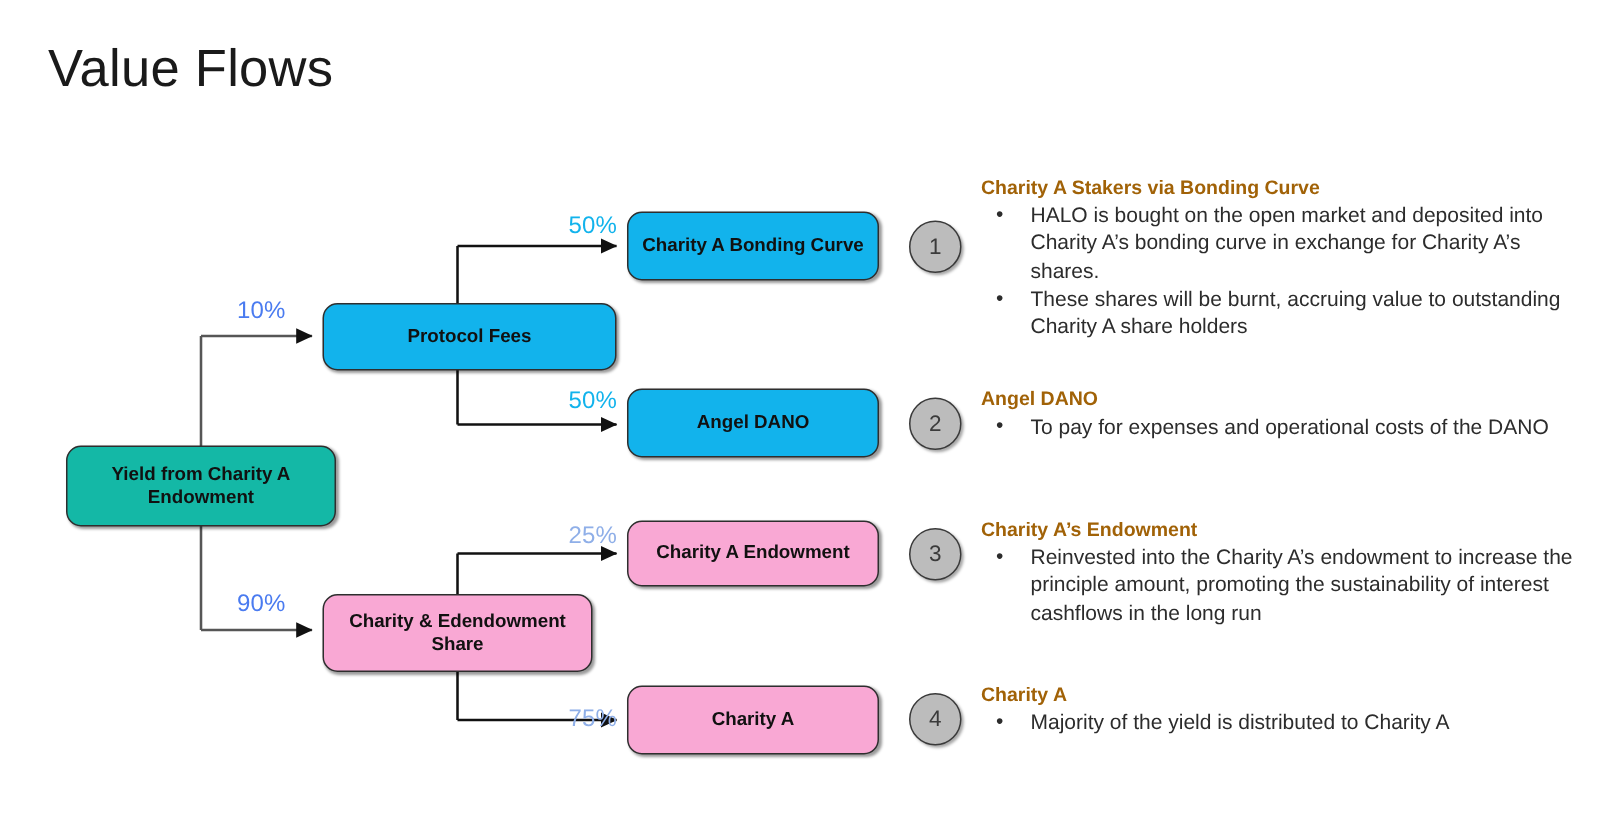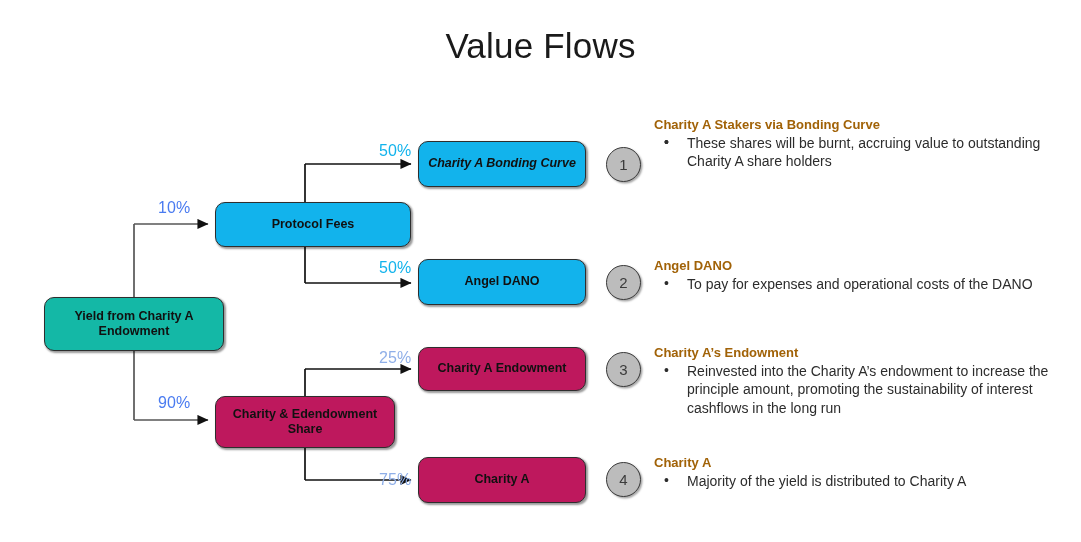--- a/index.html
+++ b/index.html
@@ -18,25 +18,26 @@
     width: 1081px;
     height: 542px;
     background: #ffffff;
   }
 
   
   #page-title {
     position: absolute;
     left: 0; right: 0;
     top: 26px;
-    text-align: center;
+    text-align: left;
     font-size: 35px;
     font-weight: 400;
     letter-spacing: 0.2px;
     color: #1a1a1a;
+    padding-left: 32px;
   }
 
   
   #wires {
     position: absolute;
     left: 0; top: 0;
     width: 1081px; height: 542px;
     pointer-events: none;
   }
 
@@ -51,26 +52,26 @@
     border: 1px solid #2e2e2e;
     font-weight: bold;
     font-size: 12.5px;
     line-height: 1.22;
     color: #111111;
     padding: 2px 6px;
     box-shadow: 1.5px 1.5px 2px rgba(0,0,0,0.40);
   }
   .node.royal   { background: #14b8a6; }
   .node.cyan    { background: #12b3ec; }
-  .node.light   { background: #be185d; }
+  .node.light   { background: #f9a8d4; }
 
   #node-yield  { left: 44px;  top: 297px; width: 180px; height: 54px; }
   #node-fees   { left: 215px; top: 202px; width: 196px; height: 45px; }
   #node-share  { left: 215px; top: 396px; width: 180px; height: 52px; }
-  #node-bond   { left: 418px; top: 141px; width: 168px; height: 46px; font-style: italic; }
+  #node-bond   { left: 418px; top: 141px; width: 168px; height: 46px; }
   #node-angel  { left: 418px; top: 259px; width: 168px; height: 46px; }
   #node-endow  { left: 418px; top: 347px; width: 168px; height: 44px; }
   #node-chara  { left: 418px; top: 457px; width: 168px; height: 46px; }
 
   
   .pct {
     position: absolute;
     font-size: 16px;
     font-weight: normal;
     letter-spacing: 0.1px;
@@ -215,21 +216,21 @@
   <div class="badge" id="badge-3">
     <span>3</span>
   </div>
   <div class="badge" id="badge-4">
     <span>4</span>
   </div>
 
   <div class="note" id="note-1">
     <div class="note-title">Charity A Stakers via Bonding Curve</div>
     <ul>
-      <li><span class="bullet">•</span></li>
+      <li><span class="bullet">•</span><span>HALO is bought on the open market and deposited into Charity A’s bonding curve in exchange for Charity A’s shares.</span></li>
       <li><span class="bullet">•</span><span>These shares will be burnt, accruing value to outstanding Charity A share holders</span></li>
     </ul>
   </div>
 
   <div class="note" id="note-2">
     <div class="note-title">Angel DANO</div>
     <ul>
       <li><span class="bullet">•</span><span>To pay for expenses and operational costs of the DANO</span></li>
     </ul>
   </div>

